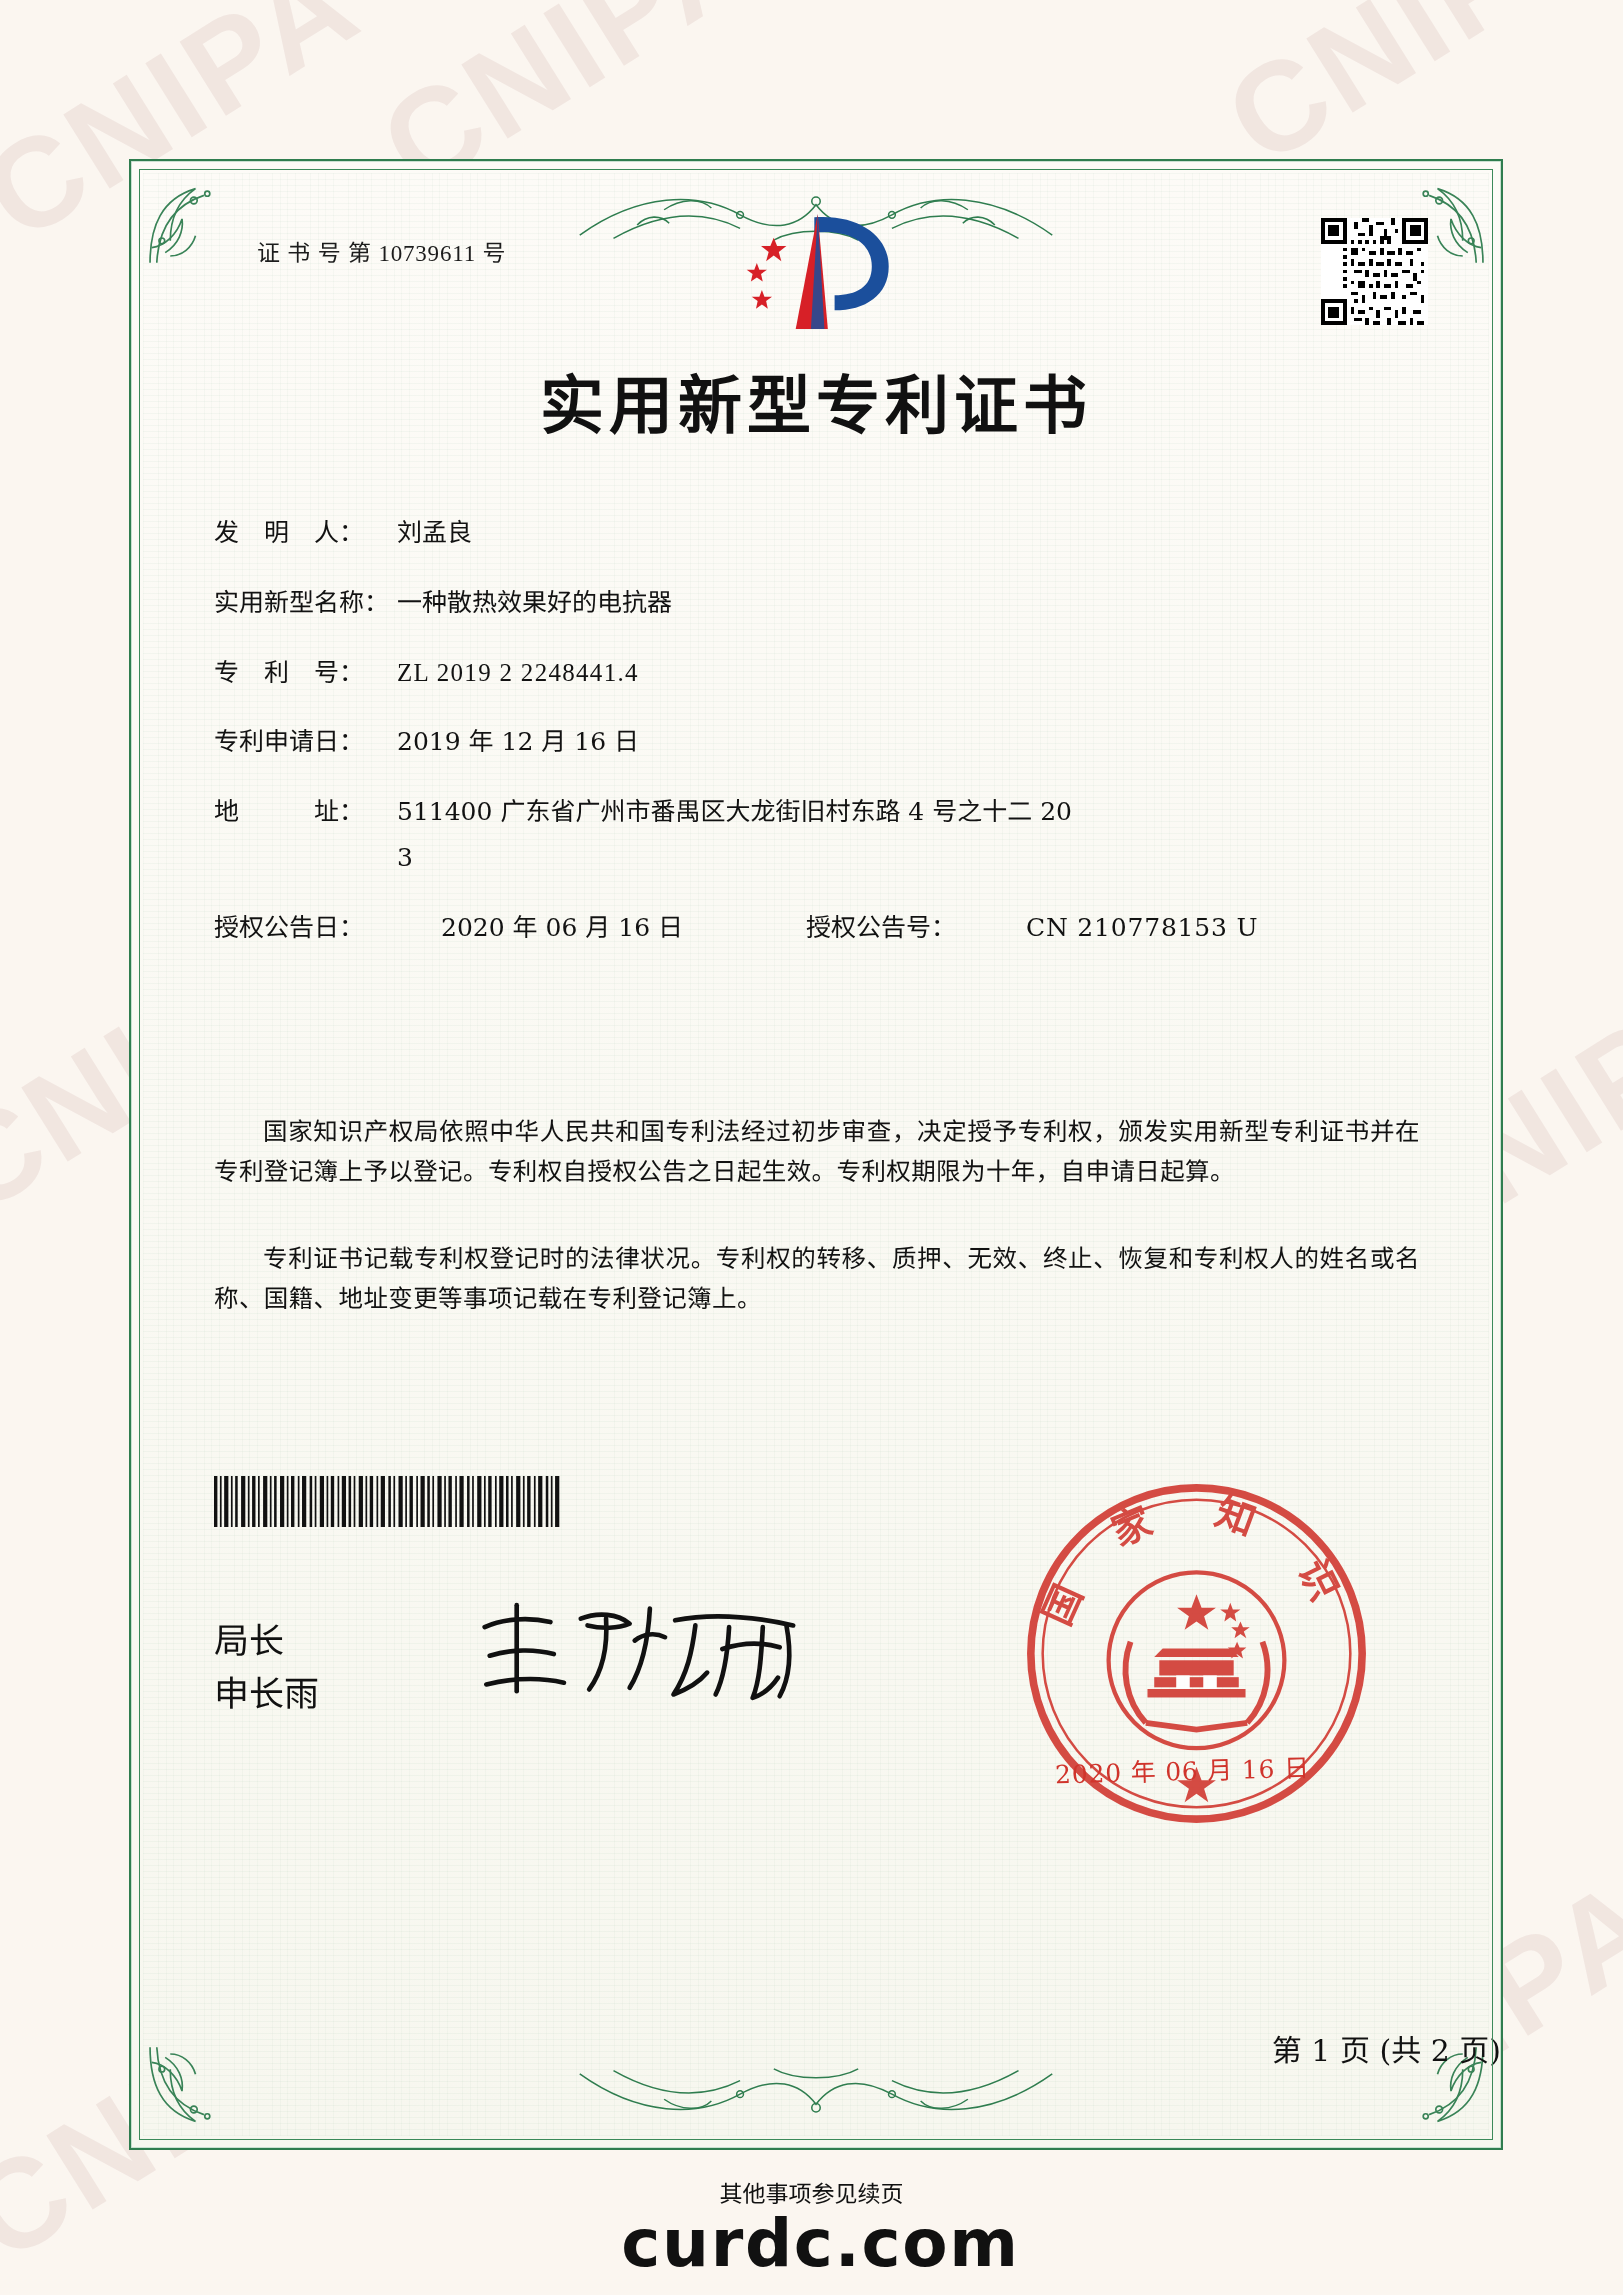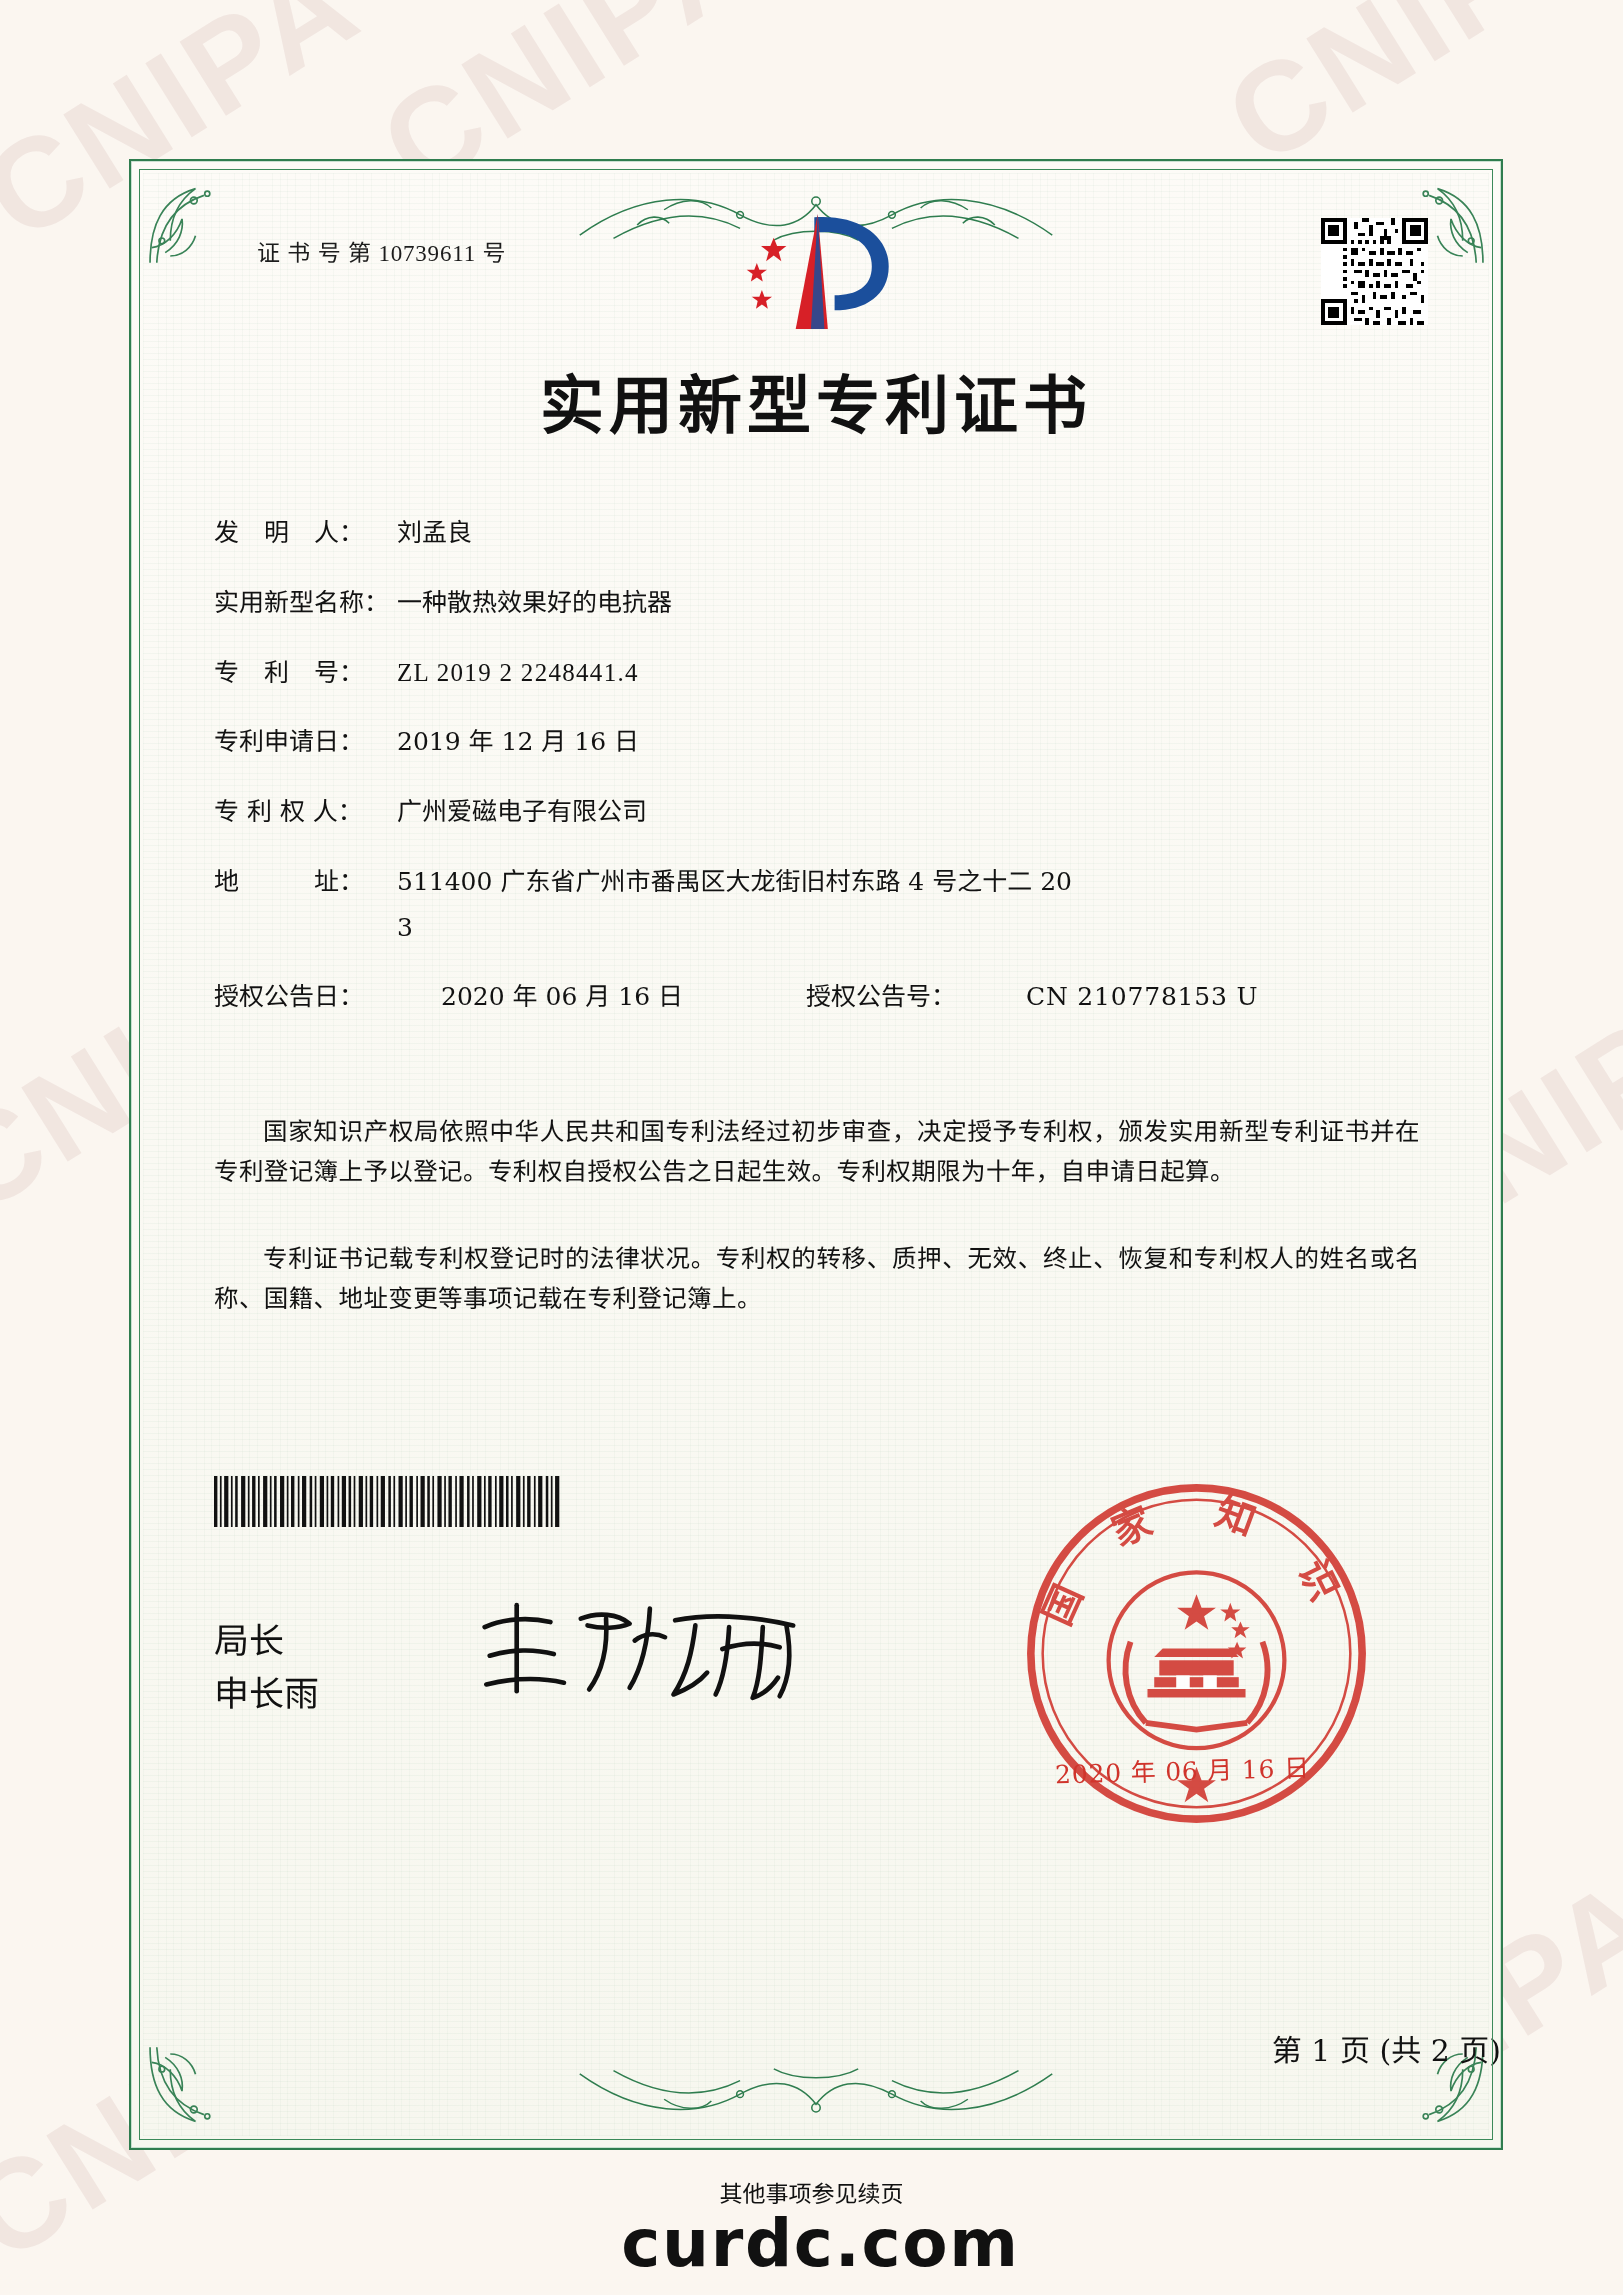--- a/index.html
+++ b/index.html
@@ -401,24 +401,20 @@
     <div class="row">
       <span class="lab">专　利　号：</span>
       <span class="val mono">ZL 2019 2 2248441.4</span>
     </div>
 
     <div class="row">
       <span class="lab">专利申请日：</span>
       <span class="val">2019 年 12 月 16 日</span>
     </div>
 
-    <div class="row">
-      <span class="lab">专 利 权 人：</span>
-      <span class="val">广州爱磁电子有限公司</span>
-    </div>
 
     <div class="row" style="margin-bottom:12px;">
       <span class="lab">地　　　址：</span>
       <span class="val">511400 广东省广州市番禺区大龙街旧村东路 4 号之十二 20</span>
     </div>
     <div class="row addr-second">
       <span>3</span>
     </div>
 
     <div class="row two">

